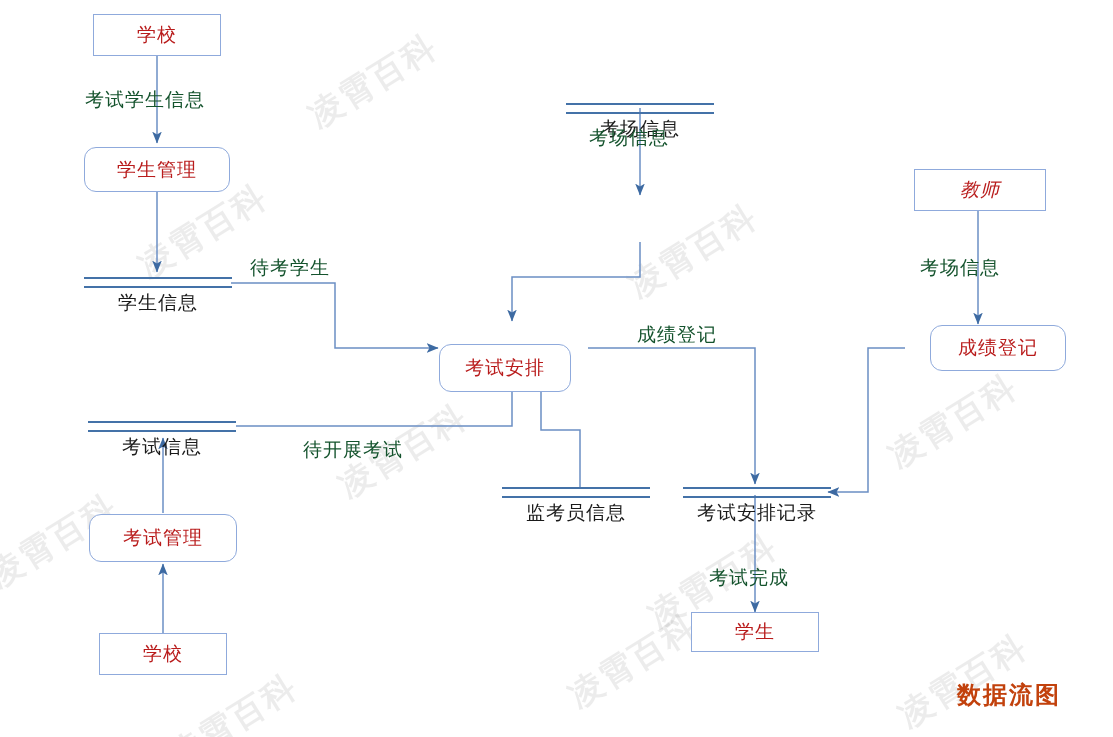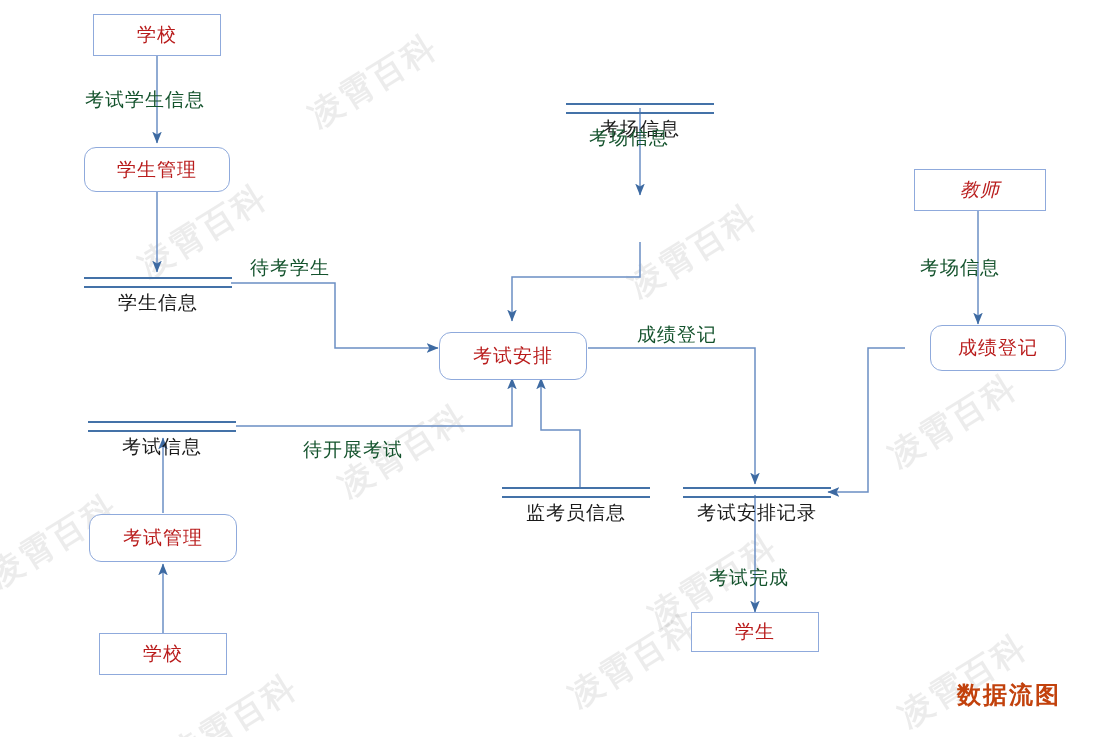--- a/index.html
+++ b/index.html
@@ -184,21 +184,21 @@
 
   <div class="node entity" style="left:691px; top:612px; width:128px; height:40px;">
     <span>学生</span>
   </div>
 
   <div class="node process" style="left:84px;  top:147px; width:146px; height:45px;">
     <span>学生管理</span>
   </div>
 
 
-  <div class="node process" style="left:439px; top:332px; width:148px; height:48px;">
+  <div class="node process" style="left:439px; top:344px; width:132px; height:48px;">
     <span>考试安排</span>
   </div>
 
   <div class="node process" style="left:930px; top:325px; width:136px; height:46px;">
     <span>成绩登记</span>
   </div>
 
   <div class="node process" style="left:89px;  top:514px; width:148px; height:48px;">
     <span>考试管理</span>
   </div>

